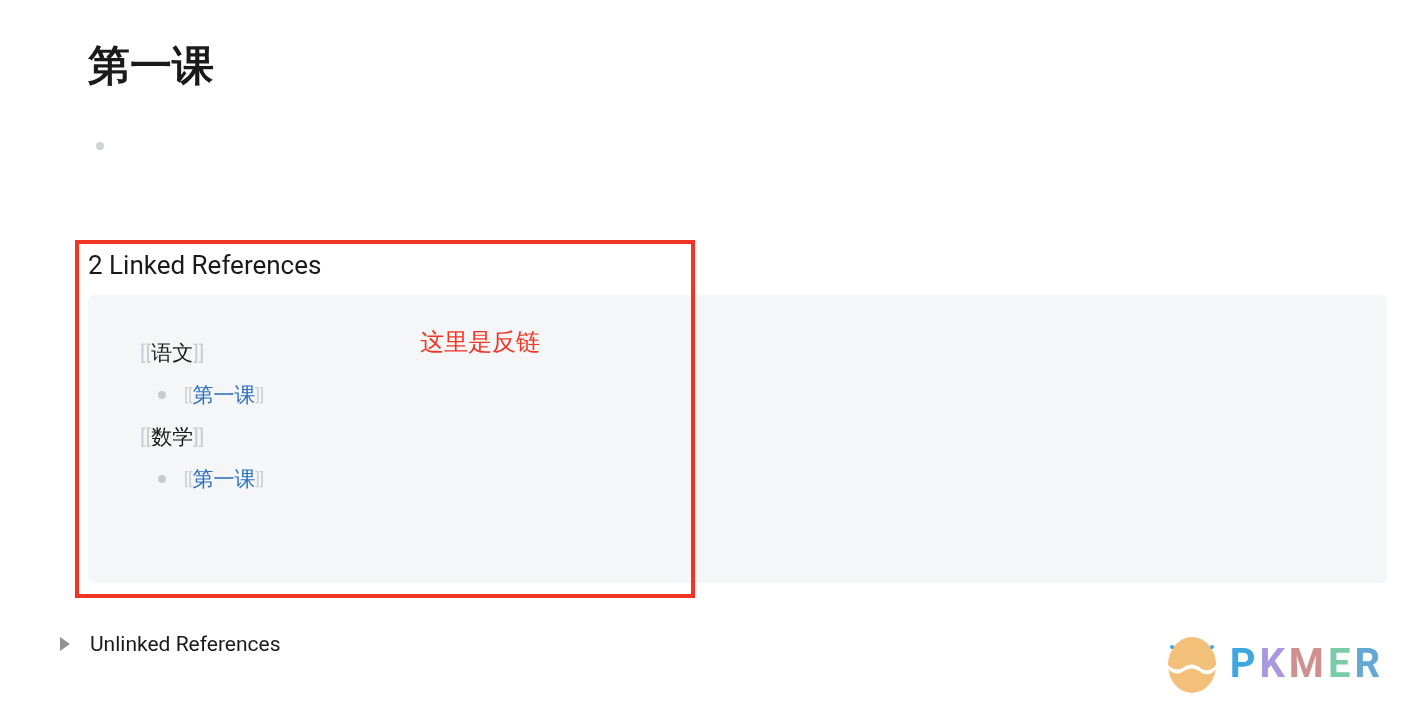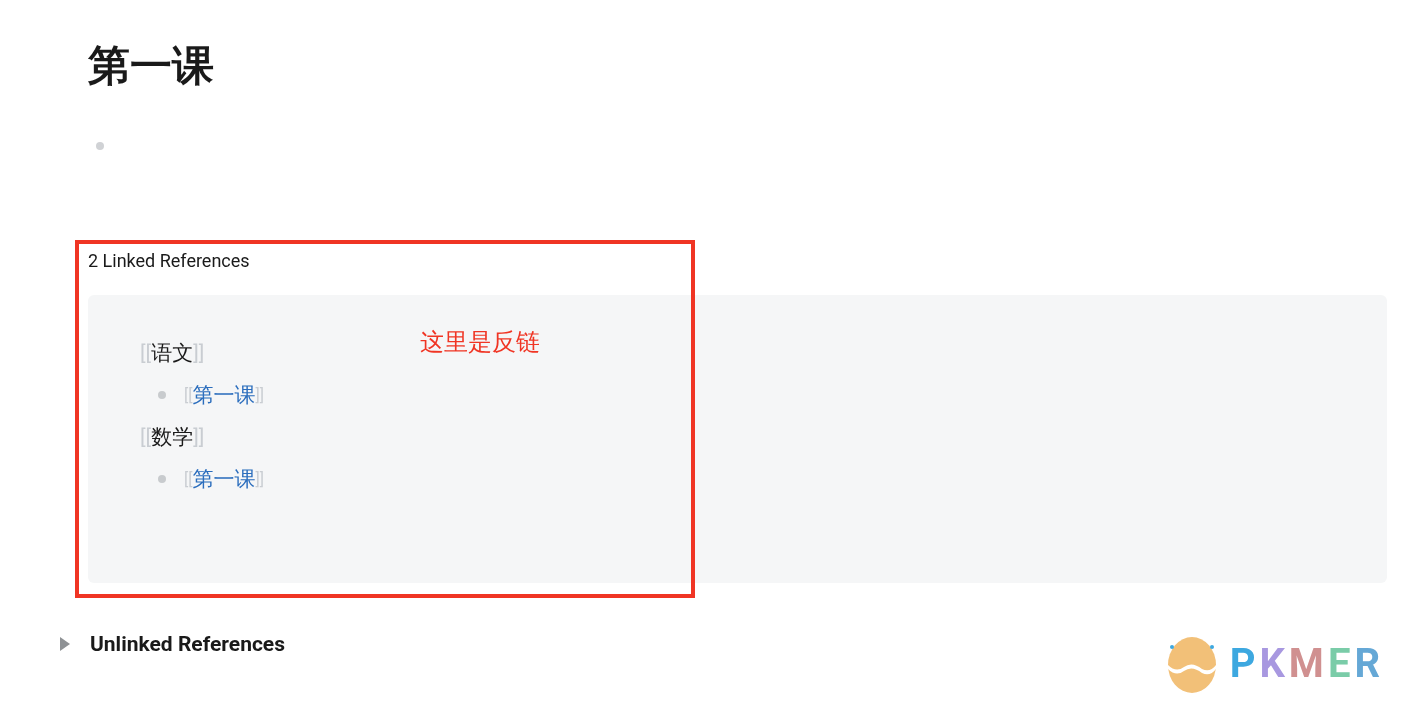--- a/index.html
+++ b/index.html
@@ -37,21 +37,21 @@
       width: 620px;
       height: 358px;
       border: 4px solid #f03524;
       z-index: 10;
       pointer-events: none;
     }
     .linked-refs-heading {
       position: absolute;
       left: 88px;
       top: 250px;
-      font-size: 18px;
+      font-size: 26px;
       color: #1a1a1a;
       font-weight: 400;
     }
     .refs-panel {
       position: absolute;
       left: 88px;
       top: 295px;
       right: 15px;
       height: 288px;
       background: #f5f6f7;
@@ -101,21 +101,20 @@
     .ref-link {
       font-size: 21px;
       color: #2a6dbd;
     }
     .unlinked-refs-row {
       position: absolute;
       left: 60px;
       top: 632px;
       display: flex;
       align-items: center;
-      font-weight: bold;
     }
     .triangle-right {
       width: 0;
       height: 0;
       border-top: 7px solid transparent;
       border-bottom: 7px solid transparent;
       border-left: 10px solid #8f9295;
       margin-right: 20px;
     }
     .unlinked-refs-label {

